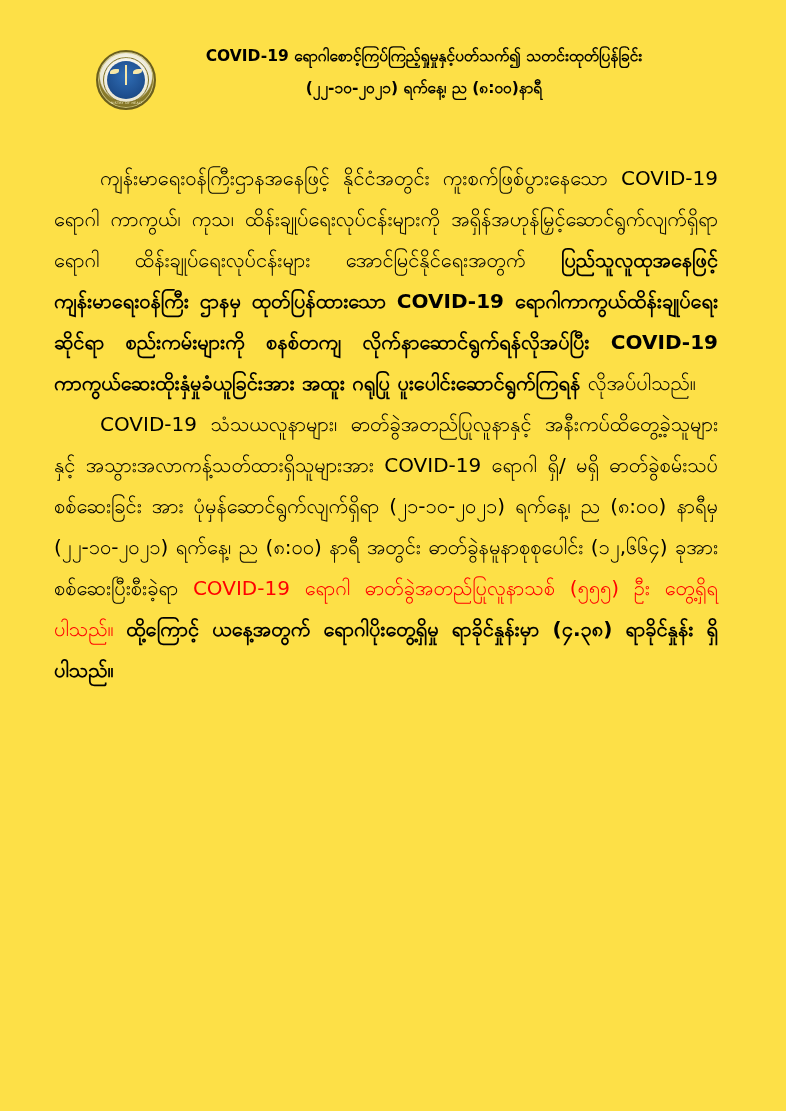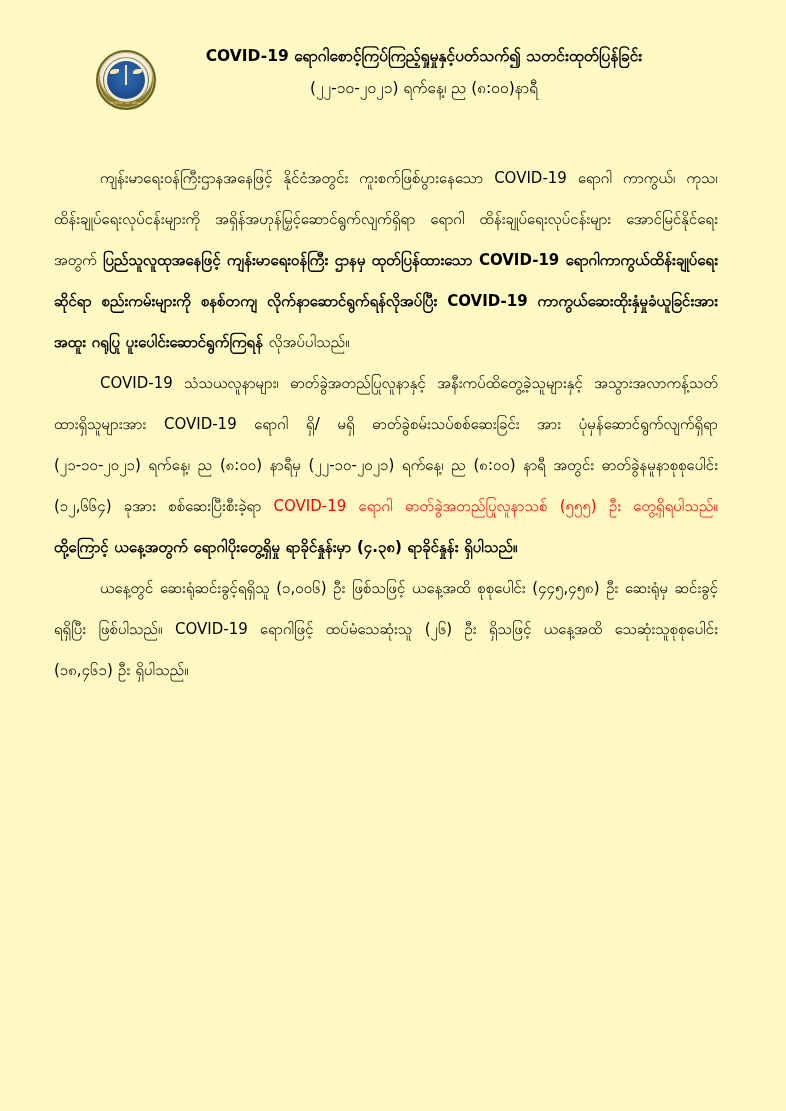--- a/index.html
+++ b/index.html
@@ -11,21 +11,21 @@
     width: 786px;
     height: 1111px;
     font-family: "DejaVu Sans", "Liberation Sans", sans-serif;
     color: #000000;
     overflow: hidden;
   }
   .page {
     position: relative;
     width: 786px;
     height: 1111px;
-    background: #fef9c3;
+    background: #fde047;
     box-sizing: border-box;
     padding: 40px 46px 0 46px;
   }
 
   
   .header {
     position: relative;
     min-height: 92px;
   }
   .logo {
@@ -98,31 +98,31 @@
     text-align: center;
   }
   .title-line {
     font-size: 15.5px;
     line-height: 32px;
     font-weight: bold;
     letter-spacing: 0px;
     white-space: nowrap;
   }
   .title-line.second {
-    font-weight: normal;
+    font-weight: bold;
   }
 
   
   .body-wrap {
     margin-top: 26px;
     padding: 0 10px 0 8px;
   }
   p.para {
     margin: 0 12px 0 0;
-    font-size: 15px;
+    font-size: 20px;
     line-height: 41px;
     text-align: justify;
     text-justify: inter-word;
     text-indent: 46px;
     word-spacing: 0.5px;
   }
   p.para + p.para {
     margin-top: 0;
   }
   .b { font-weight: bold; }
@@ -154,18 +154,15 @@
 
     <p class="para">
       <span>ကျန်းမာရေးဝန်ကြီးဌာနအနေဖြင့် နိုင်ငံအတွင်း ကူးစက်ဖြစ်ပွားနေသော COVID-19 ရောဂါ ကာကွယ်၊ ကုသ၊ ထိန်းချုပ်ရေးလုပ်ငန်းများကို အရှိန်အဟုန်မြှင့်ဆောင်ရွက်လျက်ရှိရာ ရောဂါ ထိန်းချုပ်ရေးလုပ်ငန်းများ အောင်မြင်နိုင်ရေးအတွက် </span><span class="b">ပြည်သူလူထုအနေဖြင့် ကျန်းမာရေးဝန်ကြီး ဌာနမှ ထုတ်ပြန်ထားသော COVID-19 ရောဂါကာကွယ်ထိန်းချုပ်ရေးဆိုင်ရာ စည်းကမ်းများကို စနစ်တကျ လိုက်နာဆောင်ရွက်ရန်လိုအပ်ပြီး COVID-19 ကာကွယ်ဆေးထိုးနှံမှုခံယူခြင်းအား အထူး ဂရုပြု ပူးပေါင်းဆောင်ရွက်ကြရန် </span><span>လိုအပ်ပါသည်။</span>
     </p>
 
     <p class="para">
       <span>COVID-19 သံသယလူနာများ၊ ဓာတ်ခွဲအတည်ပြုလူနာနှင့် အနီးကပ်ထိတွေ့ခဲ့သူများနှင့် အသွားအလာကန့်သတ်ထားရှိသူများအား COVID-19 ရောဂါ ရှိ/ မရှိ ဓာတ်ခွဲစမ်းသပ်စစ်ဆေးခြင်း အား ပုံမှန်ဆောင်ရွက်လျက်ရှိရာ (၂၁-၁၀-၂၀၂၁) ရက်နေ့၊ ည (၈:၀၀) နာရီမှ (၂၂-၁၀-၂၀၂၁) ရက်နေ့၊ ည (၈:၀၀) နာရီ အတွင်း ဓာတ်ခွဲနမူနာစုစုပေါင်း (၁၂,၆၆၄) ခုအား စစ်ဆေးပြီးစီးခဲ့ရာ </span><span class="red">COVID-19 ရောဂါ ဓာတ်ခွဲအတည်ပြုလူနာသစ် (၅၅၅) ဦး တွေ့ရှိရပါသည်။ </span><span class="b">ထို့ကြောင့် ယနေ့အတွက် ရောဂါပိုးတွေ့ရှိမှု ရာခိုင်နှုန်းမှာ (၄.၃၈) ရာခိုင်နှုန်း ရှိပါသည်။</span>
     </p>
 
 
-    <p class="para">
-      <span>ယနေ့တွင် ဆေးရုံဆင်းခွင့်ရရှိသူ (၁,၀၀၆) ဦး ဖြစ်သဖြင့် ယနေ့အထိ စုစုပေါင်း (၄၄၅,၄၅၈) ဦး ဆေးရုံမှ ဆင်းခွင့်ရရှိပြီး ဖြစ်ပါသည်။ COVID-19 ရောဂါဖြင့် ထပ်မံသေဆုံးသူ (၂၆) ဦး ရှိသဖြင့် ယနေ့အထိ သေဆုံးသူစုစုပေါင်း (၁၈,၄၆၁) ဦး ရှိပါသည်။</span>
-    </p>
 
   </div>
 </div>
 
 </body></html>

